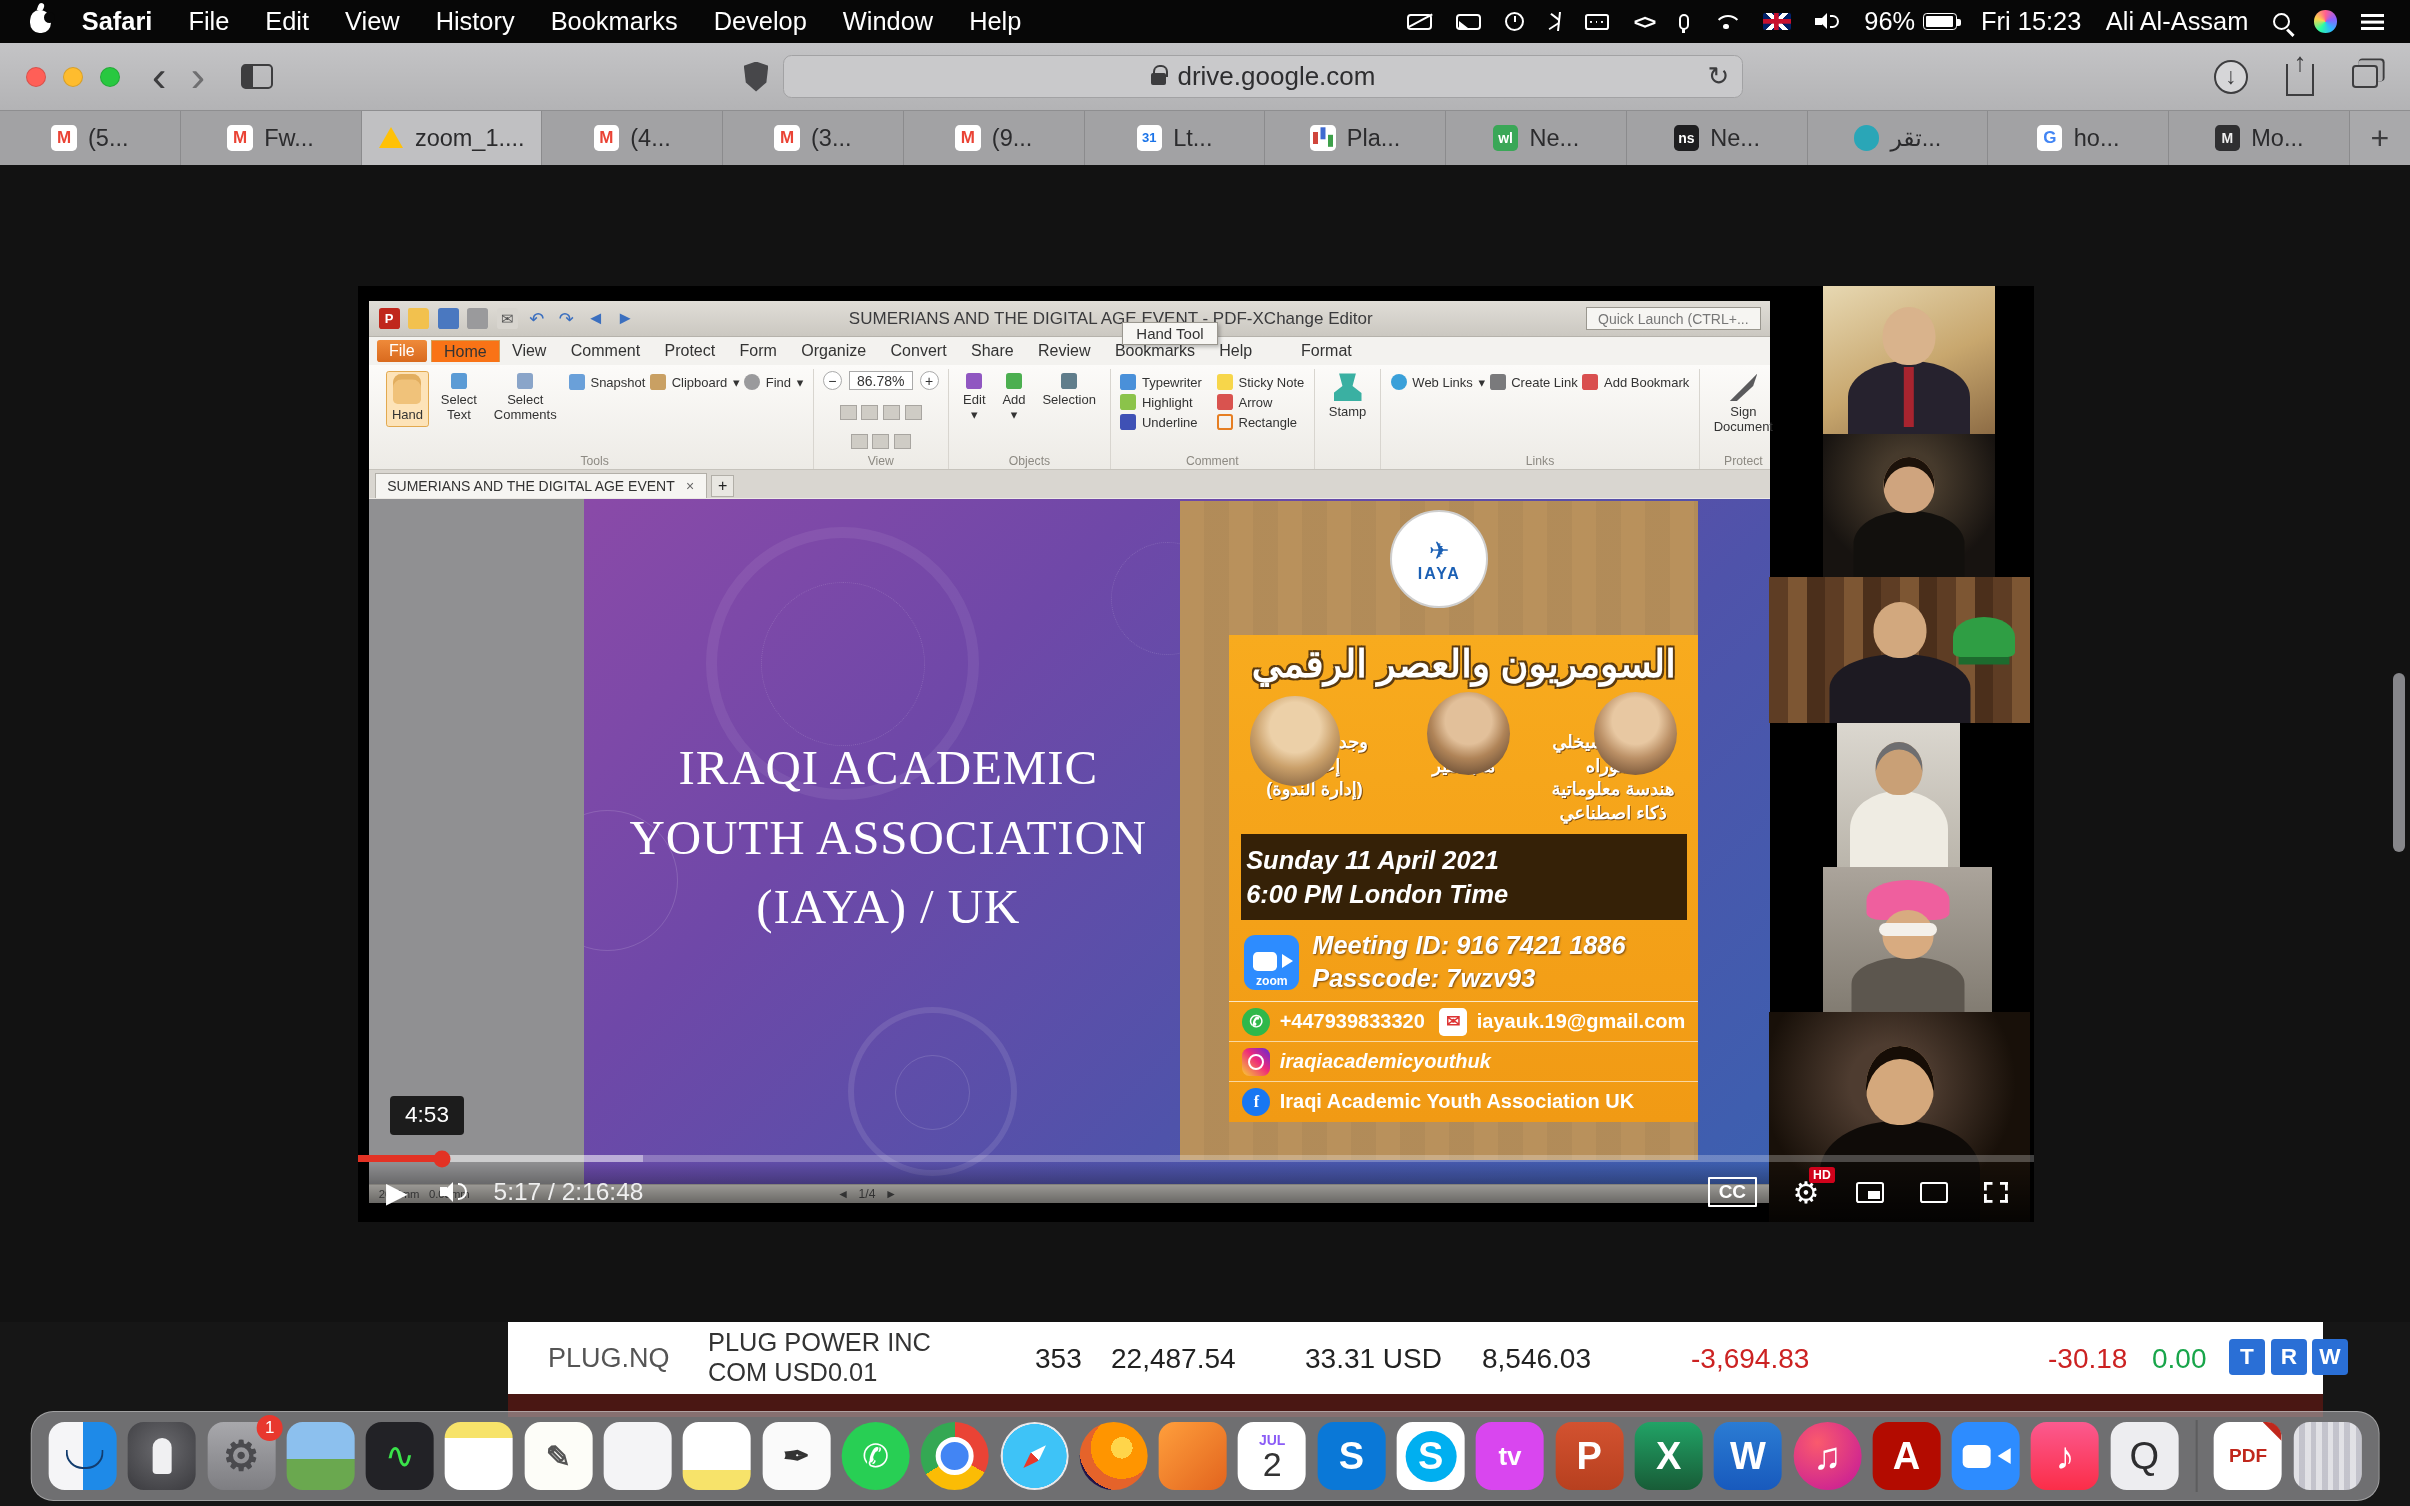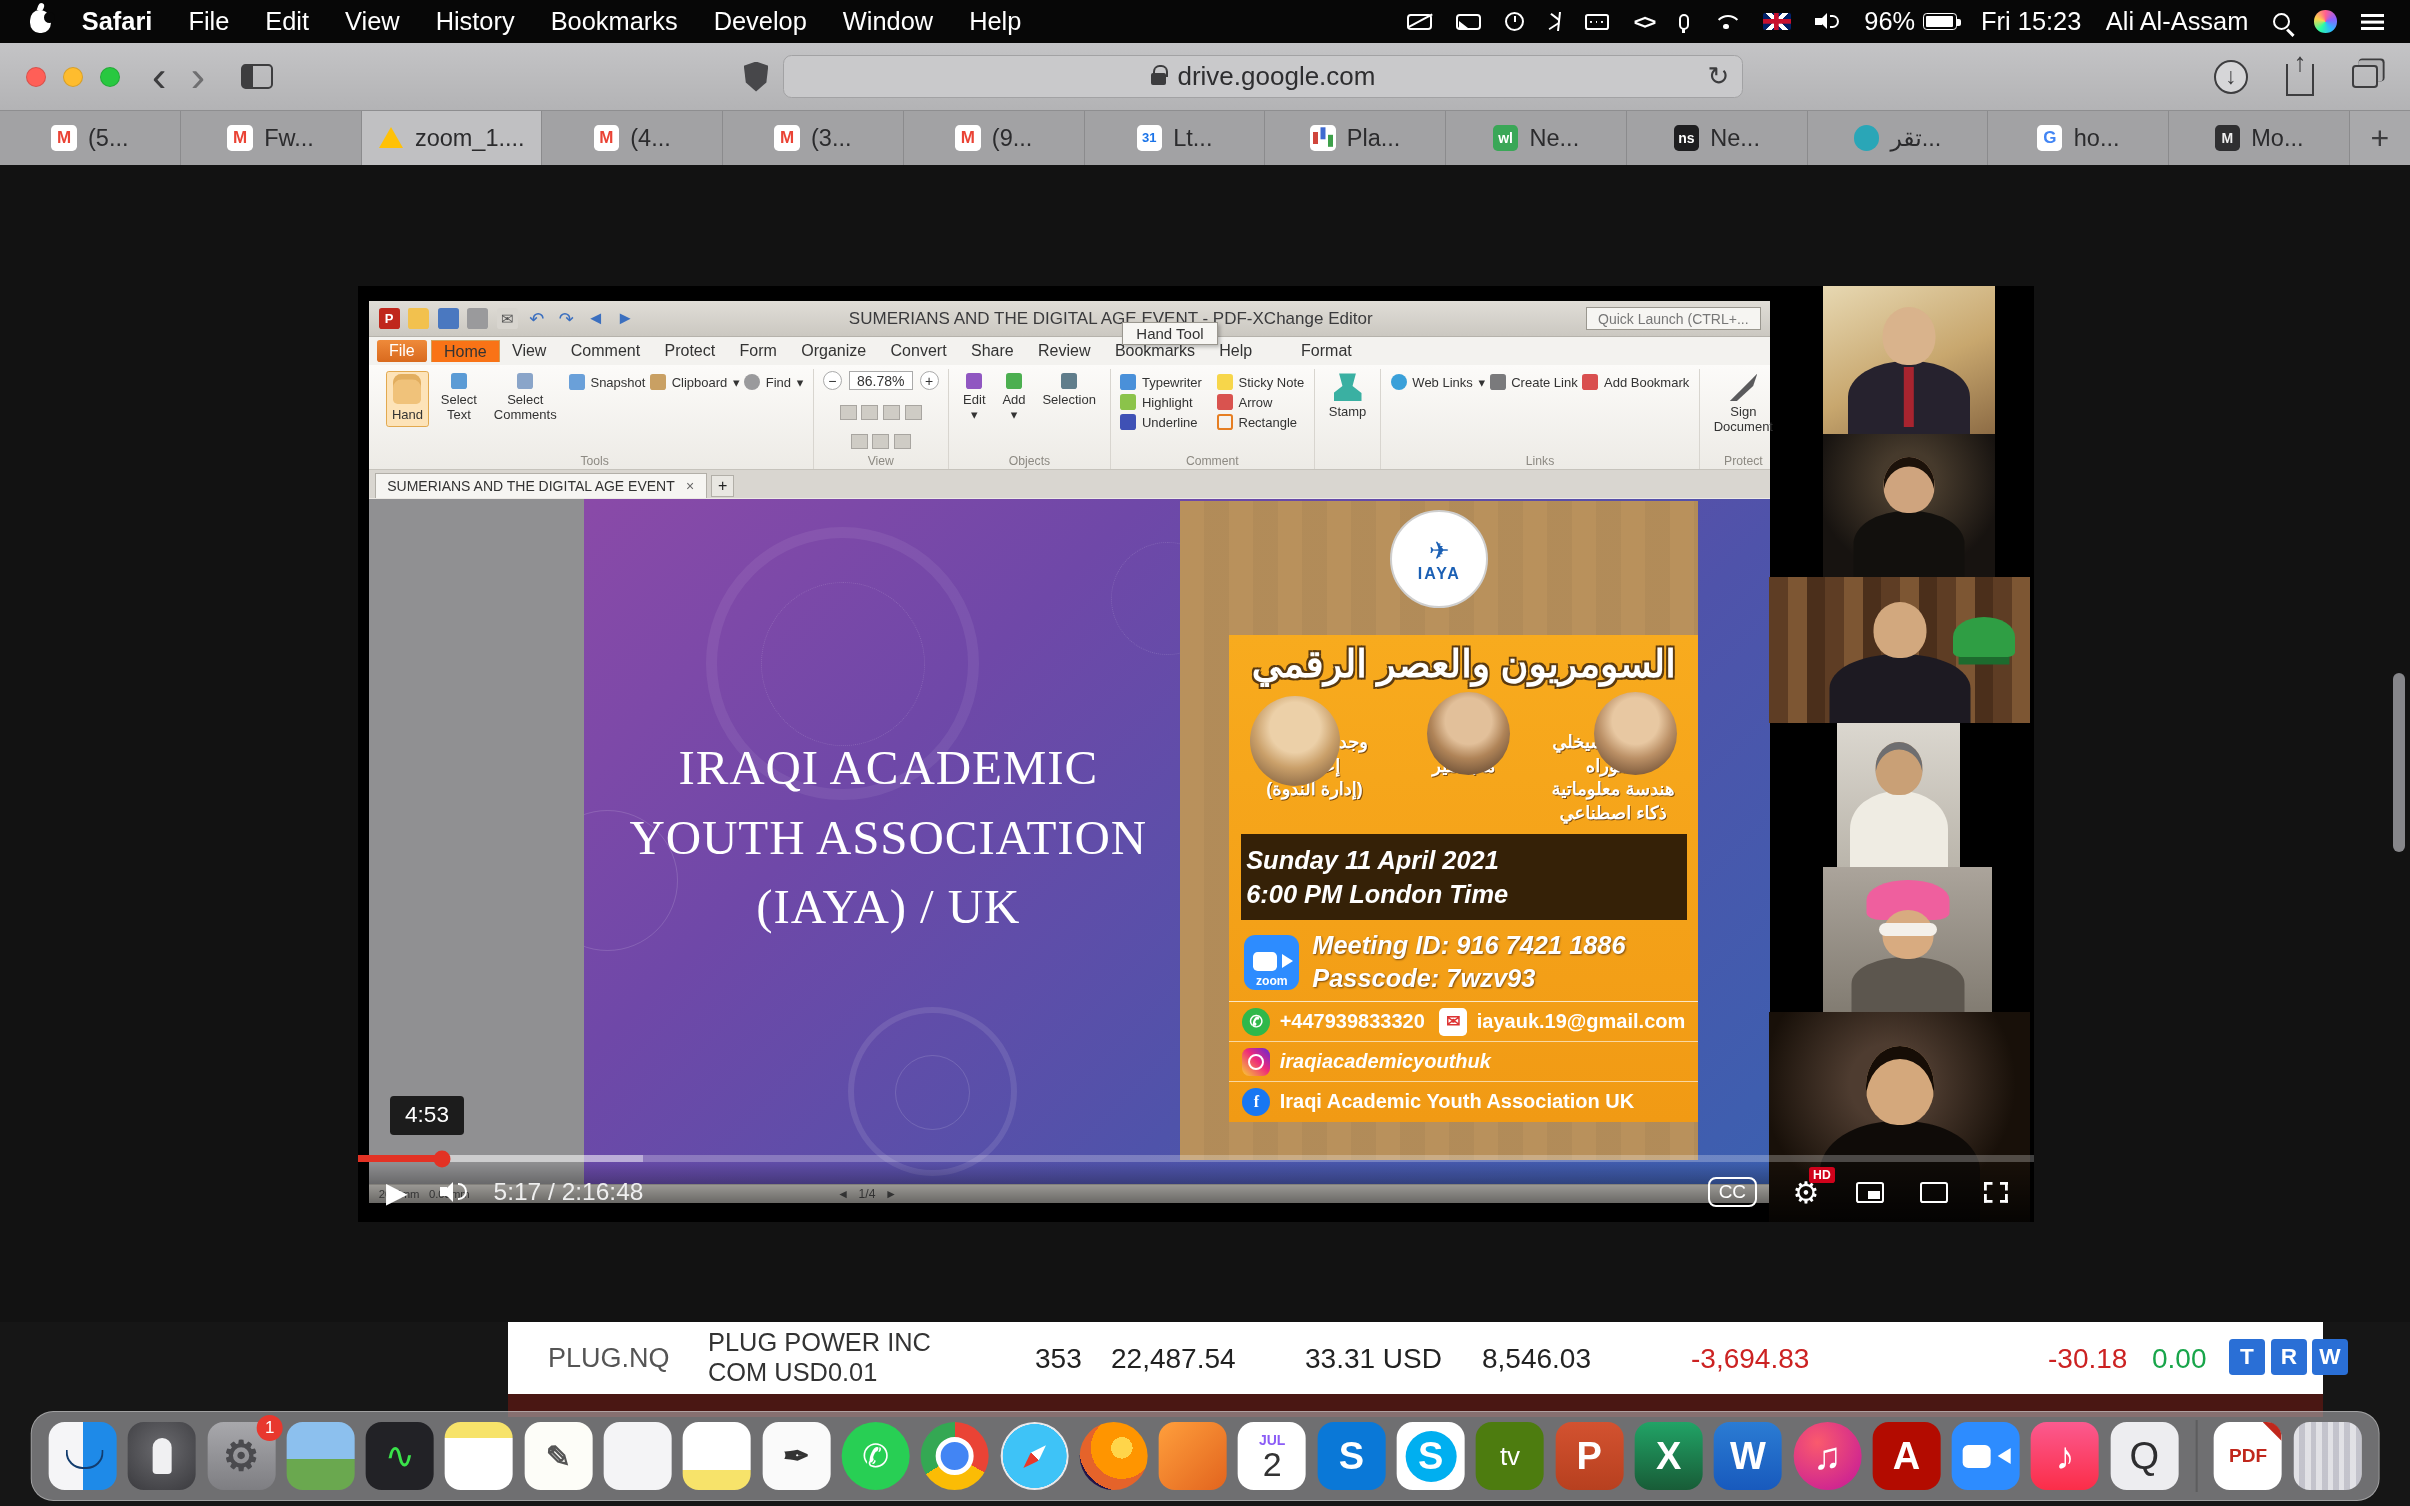--- a/index.html
+++ b/index.html
@@ -243,21 +243,21 @@
     background:linear-gradient(transparent,rgba(0,0,0,.75));display:flex;align-items:center;color:#fff;}
   .tooltip{position:absolute;left:32px;bottom:87px;background:rgba(18,18,18,.92);color:#fff;
     padding:6.6px 15px;border-radius:3.8px;font-size:22.6px;z-index:9;}
   .pc-play{margin-left:28px;font-size:28px;}
   .pc-vol{margin-left:32px;position:relative;width:28px;height:21px;}
   .pc-vol:before{content:"";position:absolute;left:0;top:5.6px;width:7.5px;height:9.4px;background:#fff;}
   .pc-vol:after{content:"";position:absolute;left:3.8px;top:0;border-right:10.4px solid #fff;border-top:10.4px solid transparent;border-bottom:10.4px solid transparent;}
   .pc-vol .arc{position:absolute;left:18px;top:1.9px;width:9.4px;height:17px;border:2.8px solid #fff;border-left:none;border-radius:0 9.4px 9.4px 0;}
   .pc-time{margin-left:26px;font-size:24.5px;color:#efefef;}
   .pc-right{margin-left:auto;display:flex;align-items:center;gap:36px;margin-right:26px;}
-  .pc-cc{border:2.4px solid #fff;border-radius:8px;padding:1.9px 8.5px;font-size:19px;font-weight:normal;}
+  .pc-cc{border:2.4px solid #fff;border-radius:1px;padding:1.9px 8.5px;font-size:19px;font-weight:bold;}
   .pc-gear{font-size:30px;position:relative;}
   .pc-gear .hd{position:absolute;top:-7.5px;right:-15px;background:#d0021b;color:#fff;font-size:12.2px;font-weight:bold;
     padding:0.9px 3.8px;border-radius:2.8px;}
   .pc-pip{width:28px;height:21px;border:2.4px solid #fff;border-radius:2.8px;position:relative;}
   .pc-pip:after{content:"";position:absolute;right:1.9px;bottom:1.9px;width:11.3px;height:7.5px;background:#fff;}
   .pc-cast{width:28px;height:21px;border:2.4px solid #fff;border-radius:2.8px;}
   .pc-fs{width:24.5px;height:21px;background:
     linear-gradient(#fff 0 0) 0 0/8.5px 2.8px,linear-gradient(#fff 0 0) 0 0/2.8px 8.5px,
     linear-gradient(#fff 0 0) 100% 0/8.5px 2.8px,linear-gradient(#fff 0 0) 100% 0/2.8px 8.5px,
     linear-gradient(#fff 0 0) 0 100%/8.5px 2.8px,linear-gradient(#fff 0 0) 0 100%/2.8px 8.5px,
@@ -309,21 +309,21 @@
   .dk-safari:after{content:"";width:32px;height:11.3px;background:linear-gradient(90deg,#e8392a 50%,#fff 50%);
     clip-path:polygon(0 50%,50% 0,100% 50%,50% 100%);transform:rotate(-45deg);}
   .dk-ff{background:radial-gradient(circle at 62% 38%,#ffd54a 0 18%,#ff9500 18% 52%,#e5632a 52% 72%,#241447 72%);border-radius:50%;}
   .dk-books{background:linear-gradient(135deg,#ff9f3c,#e2641e);}
   .dk-cal{background:#fff;flex-direction:column;gap:0;}
   .dk-cal .mo{color:#8b5cf6;font-size:14px;font-weight:bold;line-height:1;margin-top:3px;}
   .dk-cal .dy{color:#333;font-size:34px;font-weight:normal;line-height:1.05;}
   .dk-skype1{background:#0a78d7;}
   .dk-skype2{background:#fff;}
   .dk-skype2 i{width:51px;height:51px;border-radius:50%;background:#00aff0;display:flex;align-items:center;justify-content:center;font-style:normal;}
-  .dk-tv{background:#4d7c0f;font-size:26px;font-weight:normal;text-align:right;}
+  .dk-tv{background:#d946ef;font-size:26px;font-weight:bold;text-align:right;}
   .dk-ppt{background:linear-gradient(#d35230,#b7401f);}
   .dk-xls{background:linear-gradient(#21a366,#185c37);}
   .dk-word{background:linear-gradient(#2b7cd3,#185abd);}
   .dk-itunes{background:radial-gradient(circle at 35% 30%,#fa5a6d,#c2169b);border-radius:50%;font-weight:normal;}
   .dk-acrobat{background:#b30b00;}
   .dk-zoom{background:#2d8cff;}
   .dk-zoom:before{content:"";position:absolute;left:11.3px;top:22.6px;width:28px;height:22.6px;background:#fff;border-radius:5.6px;}
   .dk-zoom:after{content:"";position:absolute;right:9.4px;top:25.4px;border-left:13px solid #fff;border-top:8.5px solid transparent;border-bottom:8.5px solid transparent;transform:rotate(180deg);}
   .dk-music{background:linear-gradient(#fb5a8f,#fb2d48);font-weight:normal;}
   .dk-q{background:#ededf0;color:#2e2e30;font-weight:normal;}

